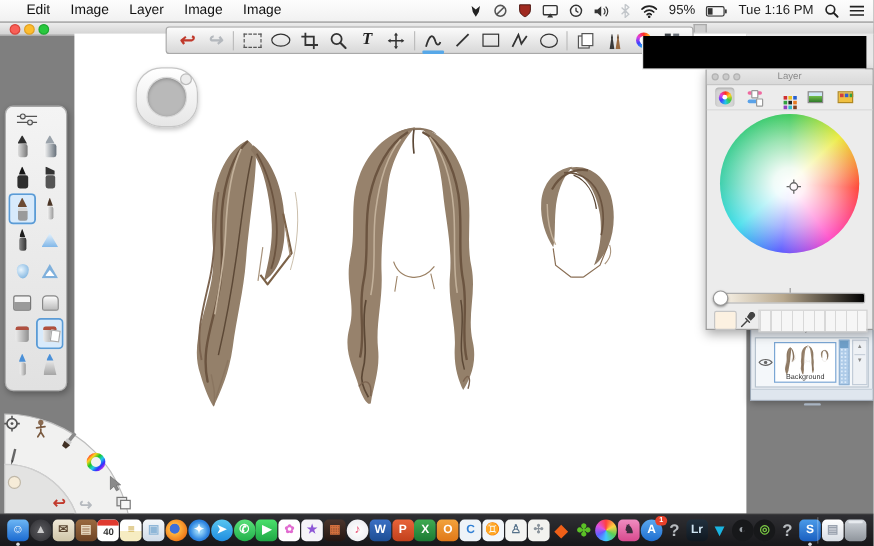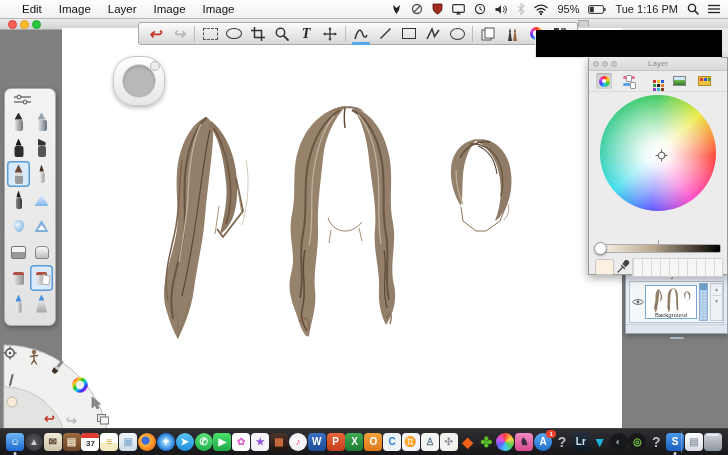--- a/index.html
+++ b/index.html
@@ -633,21 +633,21 @@
       <span class="dglyph">✉</span>
 
     </span>
 
     <span class="dicon" style="background: linear-gradient(rgb(154, 106, 64), rgb(111, 69, 38)); color: rgb(233, 220, 196);">
       <span class="dglyph">▤</span>
 
     </span>
 
     <span class="dicon cal" style="background: rgb(255, 255, 255); color: rgb(51, 51, 51);">
-      <span class="dglyph">37</span>
+      <span class="dglyph">40</span>
 
     </span>
 
     <span class="dicon" style="background: linear-gradient(rgb(255, 255, 255) 55%, rgb(246, 236, 194) 55%); color: rgb(201, 165, 63);">
       <span class="dglyph">≡</span>
 
     </span>
 
     <span class="dicon" style="background: linear-gradient(rgb(244, 247, 250), rgb(207, 219, 232)); color: rgb(143, 183, 216);">
       <span class="dglyph">▣</span>

